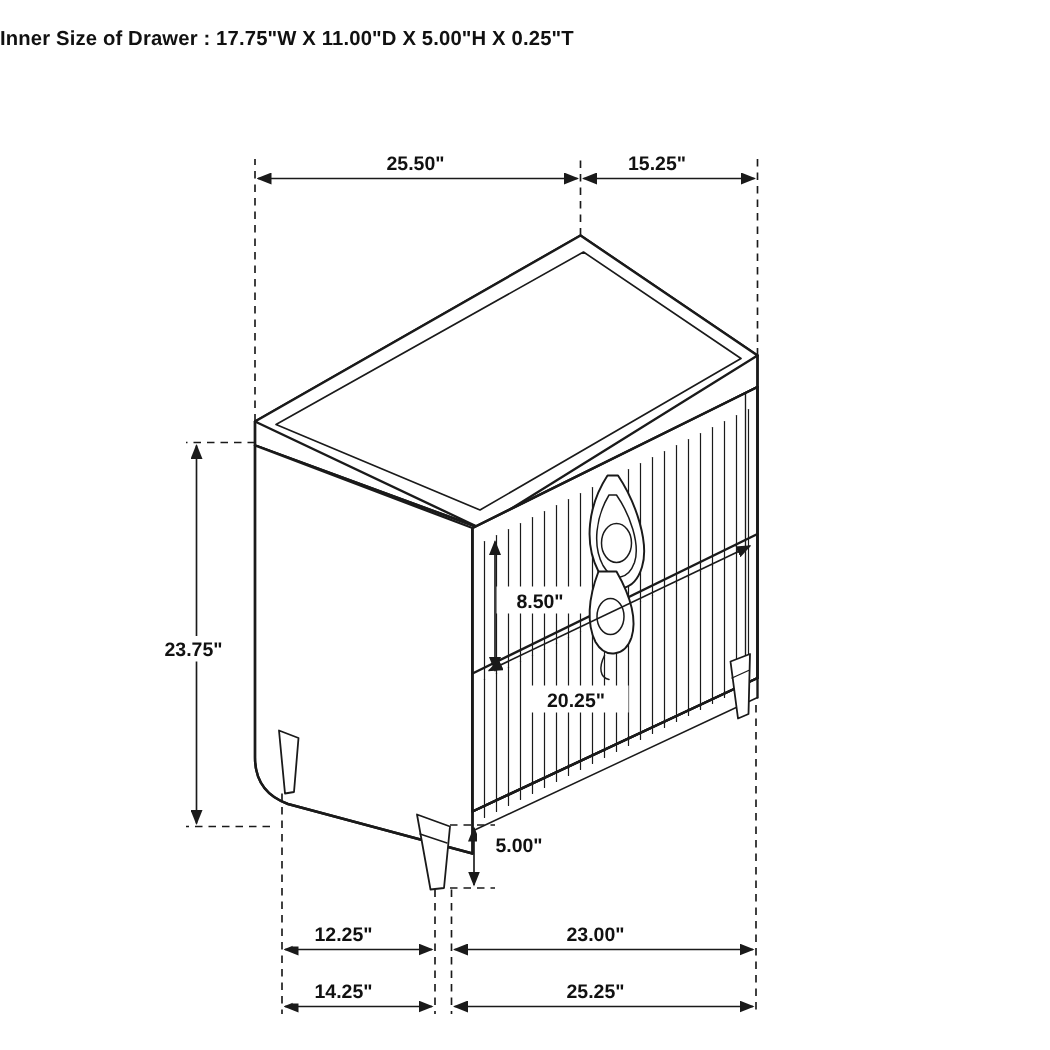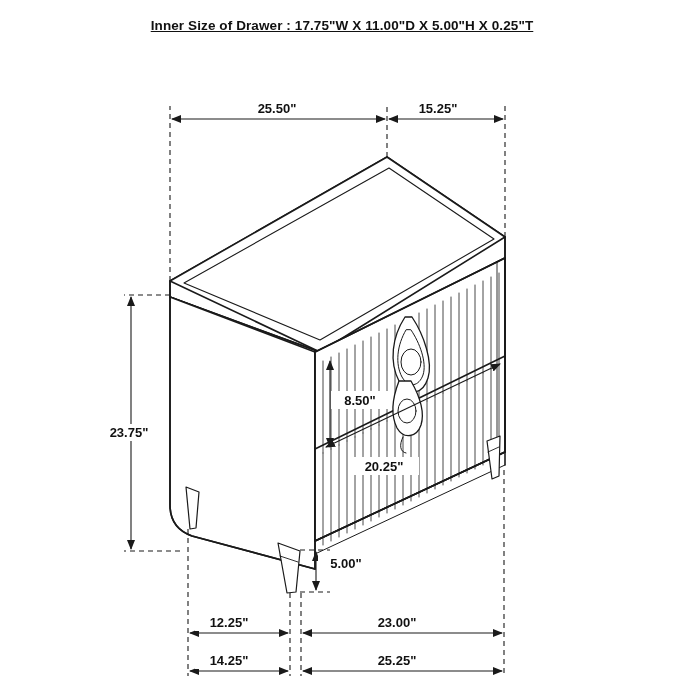--- a/index.html
+++ b/index.html
@@ -18,26 +18,24 @@
   #stage {
     position: relative;
     width: 700px;
     height: 700px;
   }
   .title {
     position: absolute;
     top: 18px;
     left: 0;
     width: 684px;
-    text-align: center;
     font-size: 13.5px;
     font-weight: bold;
     letter-spacing: 0.1px;
     color: #111111;
-    text-decoration: underline;
   }
   svg#drawing {
     position: absolute;
     top: 0;
     left: 0;
   }
   .dimtext {
     font-family: "Liberation Sans", sans-serif;
     font-size: 13px;
     font-weight: bold;

